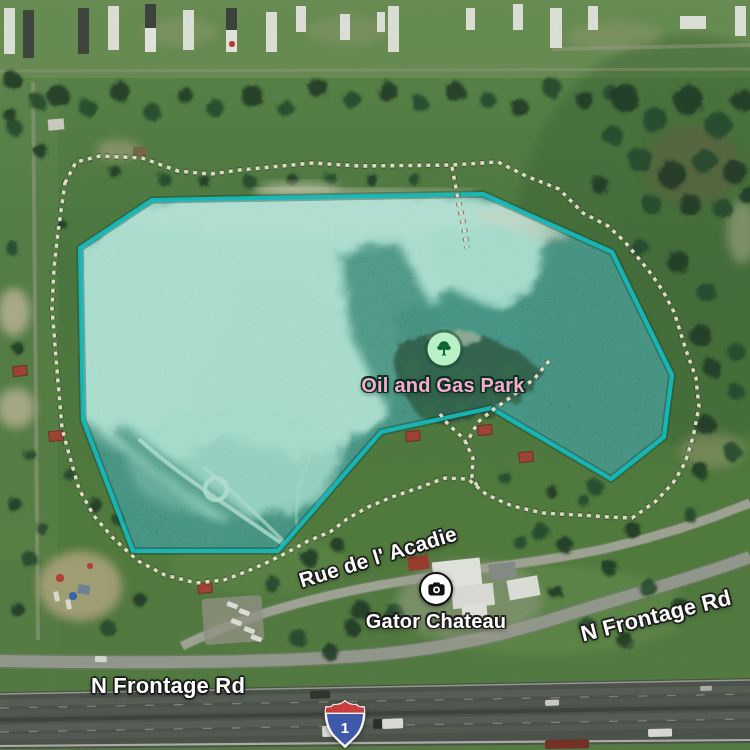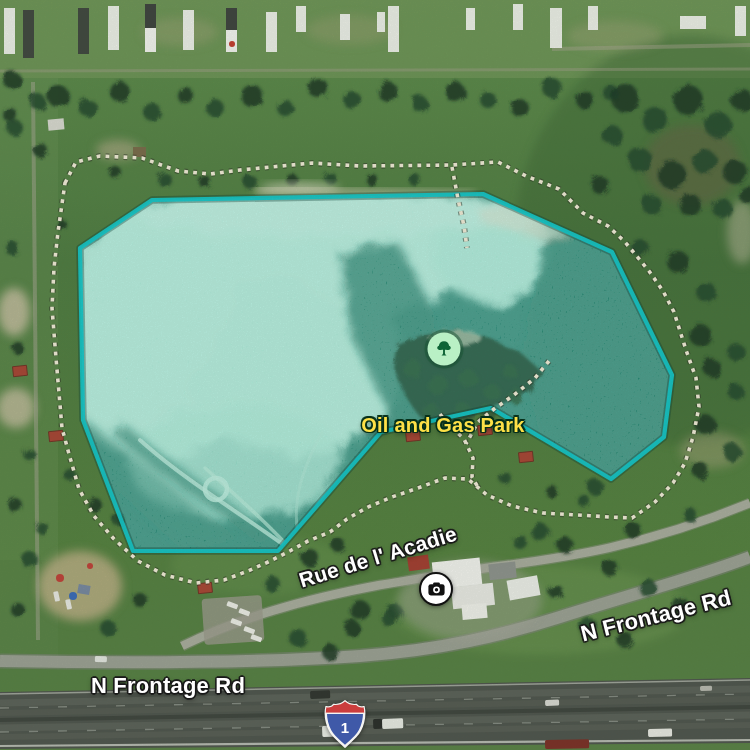--- a/index.html
+++ b/index.html
@@ -5,25 +5,25 @@
   html,body{margin:0;padding:0;background:#222;}
   .viewport{position:relative;width:750px;height:750px;overflow:hidden;
     font-family:"Liberation Sans","DejaVu Sans",sans-serif;}
   .viewport svg.base{position:absolute;left:0;top:0;}
   .lbl{position:absolute;transform:translate(-50%,-50%);font-weight:700;white-space:nowrap;
     color:#fff;font-size:20px;letter-spacing:0.2px;
     text-shadow:-1.4px -1.4px 0 rgba(25,25,25,.8),1.4px -1.4px 0 rgba(25,25,25,.8),
      -1.4px 1.4px 0 rgba(25,25,25,.8),1.4px 1.4px 0 rgba(25,25,25,.8),
      0 -1.7px 0 rgba(25,25,25,.8),0 1.7px 0 rgba(25,25,25,.8),
      -1.7px 0 0 rgba(25,25,25,.8),1.7px 0 0 rgba(25,25,25,.8),0 2px 5px rgba(0,0,0,.55);}
-  .park-lbl{color:#fde047;
+  .park-lbl{color:#f9a8d4;
     text-shadow:-1.4px -1.4px 0 rgba(6,48,26,.9),1.4px -1.4px 0 rgba(6,48,26,.9),
      -1.4px 1.4px 0 rgba(6,48,26,.9),1.4px 1.4px 0 rgba(6,48,26,.9),
      0 -1.7px 0 rgba(6,48,26,.9),0 1.7px 0 rgba(6,48,26,.9),
-     -1.7px 0 0 rgba(6,48,26,.9),1.7px 0 0 rgba(6,48,26,.9),0 2px 5px rgba(0,20,10,.6);margin-top:40px;}
+     -1.7px 0 0 rgba(6,48,26,.9),1.7px 0 0 rgba(6,48,26,.9),0 2px 5px rgba(0,20,10,.6);}
   .poi-icon{position:absolute;transform:translate(-50%,-50%);border-radius:50%;
     display:flex;align-items:center;justify-content:center;}
   .park-icon{width:33px;height:33px;background:#b9f0c5;
     box-shadow:0 0 0 3px rgba(24,88,54,.5),0 1px 4px rgba(0,0,0,.4);}
   .gator-icon{width:30px;height:30px;background:#ffffff;border:2.6px solid #111;
     box-shadow:0 1px 4px rgba(0,0,0,.45);}
   .shield{position:absolute;transform:translate(-50%,-50%);width:44px;height:48px;}
   .shield svg{display:block;filter:drop-shadow(0 1px 2px rgba(0,0,0,.5));}
   .shield-num{position:absolute;left:50%;top:57%;transform:translate(-50%,-50%);
     color:#fff;font-weight:700;font-size:15px;}
@@ -358,20 +358,21 @@
 <div class="lbl park-lbl" style="left:443px;top:385px;font-size:20px">Oil and Gas Park</div>
 
 <div class="poi-icon gator-icon" style="left:436px;top:589px">
   <svg width="17" height="14" viewBox="0 0 17 14">
     <rect x="5.2" y="0.4" width="6.6" height="3.4" rx="1.2" fill="#111"></rect>
     <rect x="0.4" y="2.2" width="16.2" height="11.2" rx="2.4" fill="#111"></rect>
     <circle cx="8.5" cy="7.8" r="3.4" fill="#fff"></circle>
     <circle cx="8.5" cy="7.8" r="1.7" fill="#111"></circle>
   </svg>
 </div>
+<div class="lbl" style="left:436px;top:621px;font-size:20px">Gator Chateau</div>
 
 <div class="lbl" style="left:378px;top:557px;font-size:21px;transform:translate(-50%,-50%) rotate(-17deg)">Rue de l' Acadie</div>
 
 <div class="lbl" style="left:168px;top:686px;font-size:22px">N Frontage Rd</div>
 
 <div class="lbl" style="left:656px;top:616px;font-size:22px;transform:translate(-50%,-50%) rotate(-14deg)">N Frontage Rd</div>
 
 <div class="shield" style="left:345px;top:724px">
   <svg width="44" height="48" viewBox="0 0 44 48">
     <defs>

